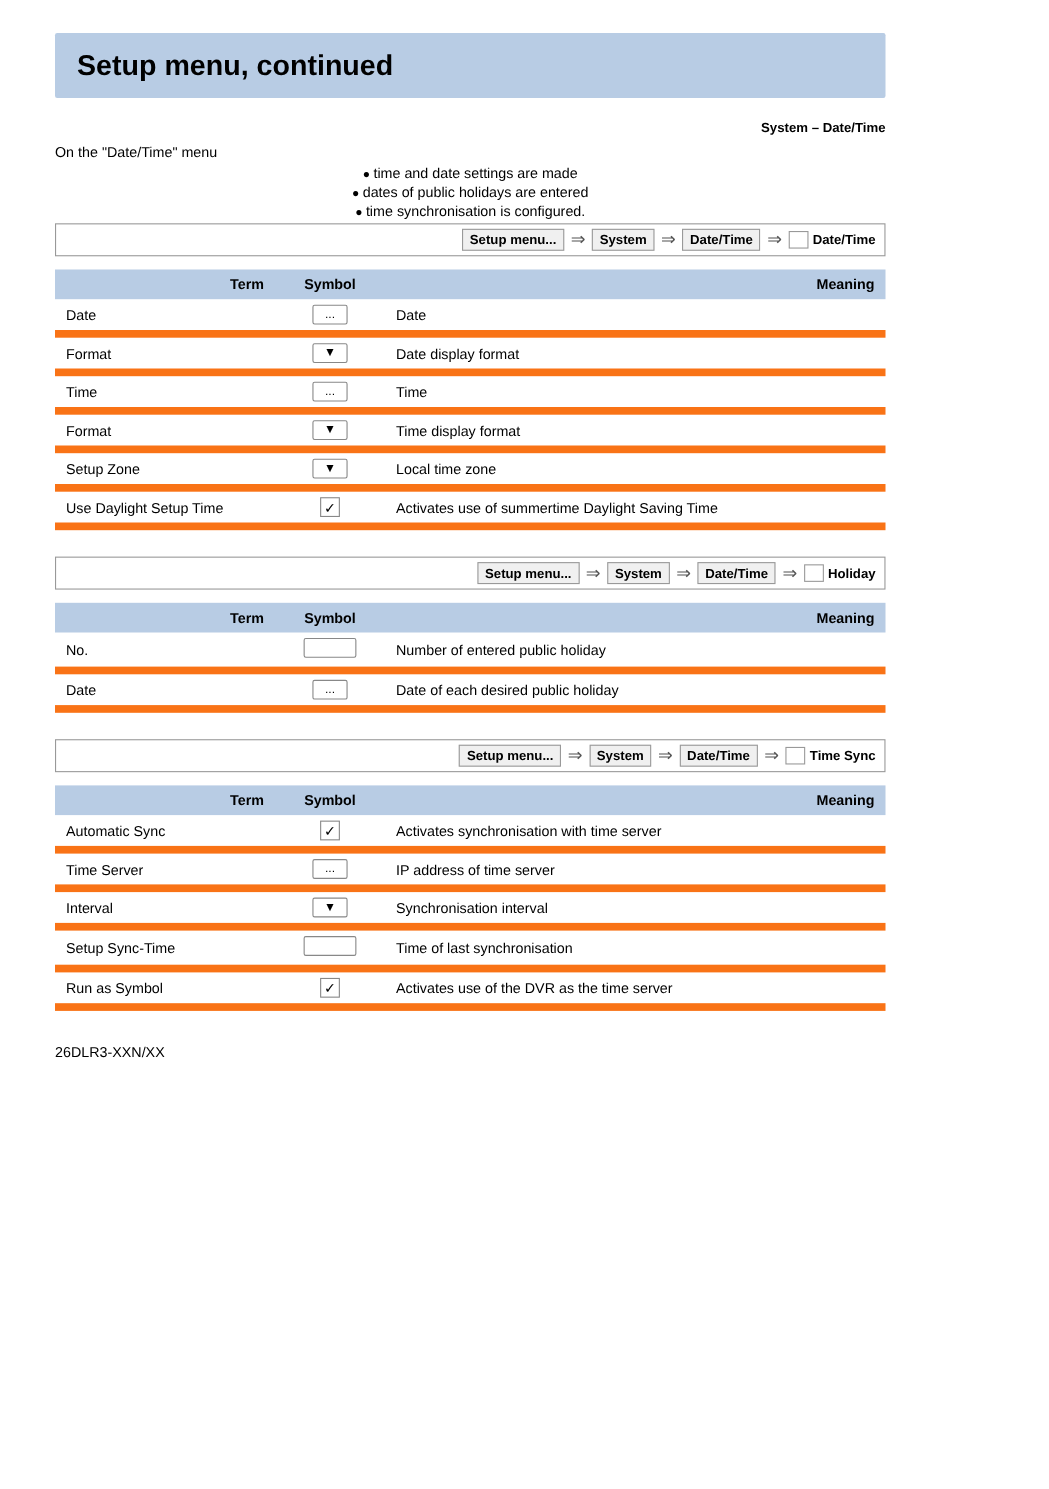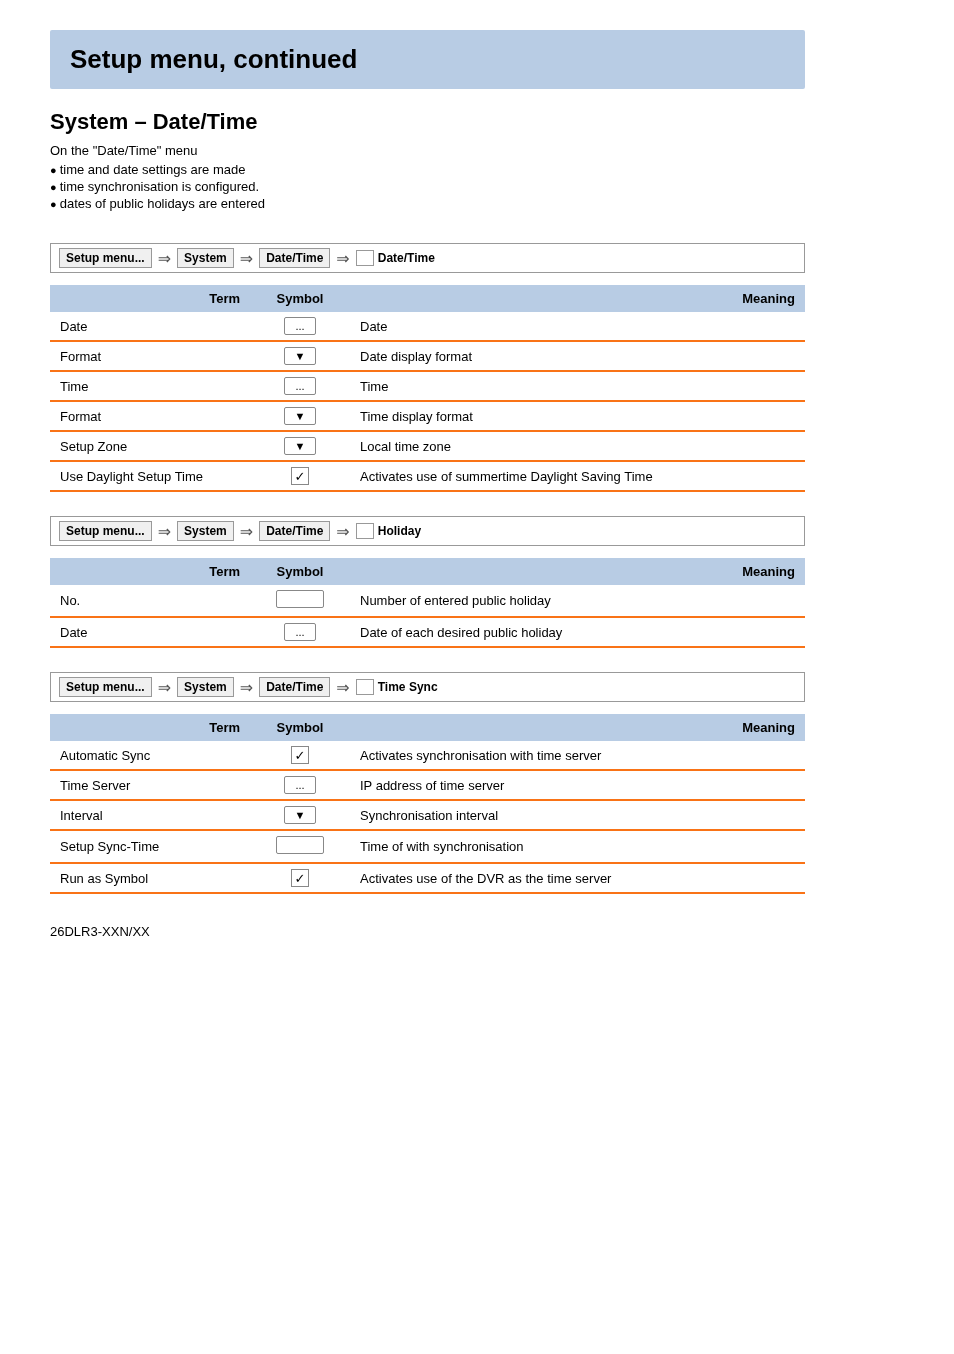--- a/index.html
+++ b/index.html
@@ -27,53 +27,56 @@
       border-radius: 2px;
     }
 
     .page-header h1 {
       font-size: 26px;
       font-weight: bold;
       color: #000;
     }
 
     .section-title {
-      font-size: 22px;
+      font-size: 12px;
       font-weight: bold;
       margin-bottom: 8px;
+      text-align: right;
     }
 
     .intro-text {
       font-size: 13px;
       margin-bottom: 4px;
     }
 
     .bullet-list {
       list-style: none;
-      margin-bottom: 32px;
+      margin-bottom: 4px;
+      text-align: center;
     }
 
     .bullet-list li::before {
       content: "● ";
       font-size: 11px;
     }
 
     .bullet-list li {
       font-size: 13px;
       margin-bottom: 2px;
     }
 
     .nav-bar {
       display: flex;
       align-items: center;
       border: 1px solid #999;
       padding: 4px 8px;
       margin-bottom: 12px;
       background: #fff;
       gap: 6px;
+      justify-content: flex-end;
     }
 
     .nav-item {
       font-size: 12px;
       font-weight: bold;
       padding: 2px 6px;
       border: 1px solid #999;
       background: #f0f0f0;
     }
 
@@ -114,21 +117,21 @@
     }
 
     table thead th {
       padding: 6px 10px;
       text-align: right;
       font-weight: bold;
       font-size: 13px;
     }
 
     table tbody tr {
-      border-bottom: 2px solid #f97316;
+      border-bottom: 7px solid #f97316;
     }
 
     table tbody td {
       padding: 5px 10px;
       vertical-align: middle;
     }
 
     .symbol-cell {
       text-align: center;
       width: 90px;
@@ -177,22 +180,22 @@
 
   <div class="page-header">
     <h1>Setup menu, continued</h1>
   </div>
 
   <div class="section-block">
     <h2 class="section-title">System – Date/Time</h2>
     <p class="intro-text">On the "Date/Time" menu</p>
     <ul class="bullet-list">
       <li>time and date settings are made</li>
+      <li>dates of public holidays are entered</li>
       <li>time synchronisation is configured.</li>
-      <li>dates of public holidays are entered</li>
     </ul>
 
     <div class="nav-bar">
       <span class="nav-item">Setup menu...</span>
       <span class="nav-arrow">⇒</span>
       <span class="nav-item">System</span>
       <span class="nav-arrow">⇒</span>
       <span class="nav-item">Date/Time</span>
       <span class="nav-arrow">⇒</span>
       <span class="nav-destination">
@@ -335,21 +338,21 @@
           <td class="symbol-cell">
             <span class="symbol-box">▼</span>
           </td>
           <td>Synchronisation interval</td>
         </tr>
         <tr>
           <td>Setup Sync-Time</td>
           <td class="symbol-cell">
             <span class="symbol-box wide"></span>
           </td>
-          <td>Time of with synchronisation</td>
+          <td>Time of last synchronisation</td>
         </tr>
         <tr>
           <td>Run as Symbol</td>
           <td class="symbol-cell">
             <span class="symbol-checkbox">✓</span>
           </td>
           <td>Activates use of the DVR as the time server</td>
         </tr>
       </tbody>
     </table>

